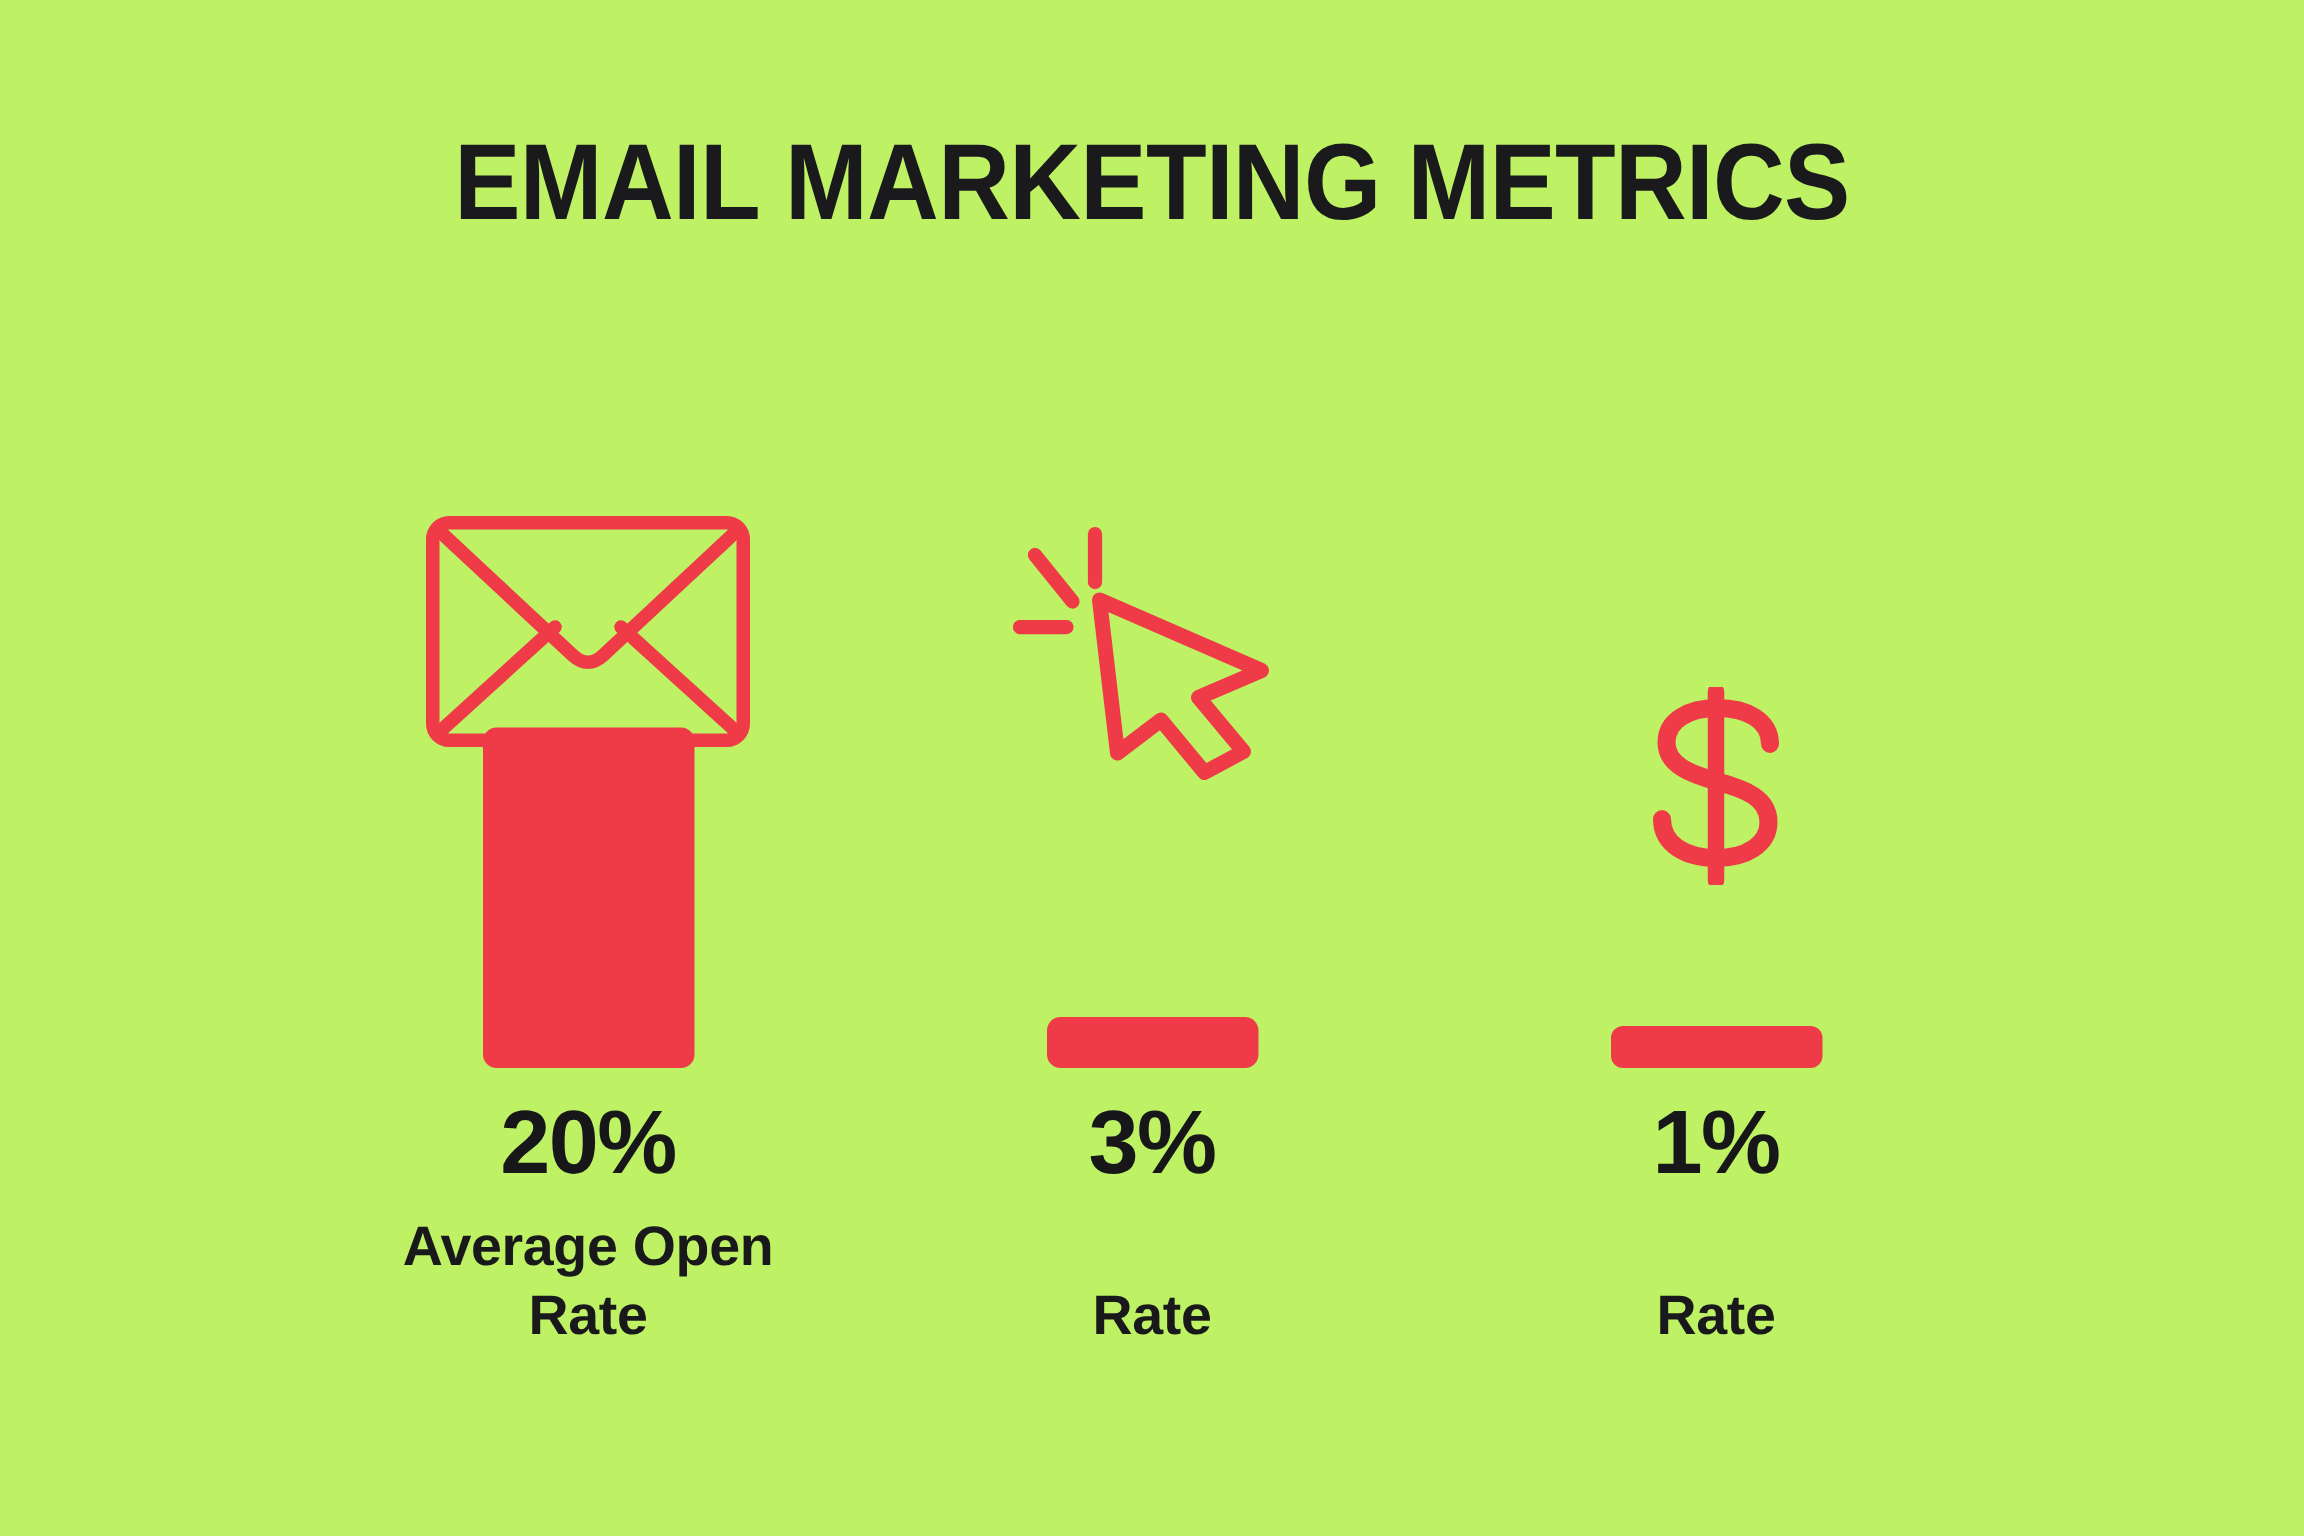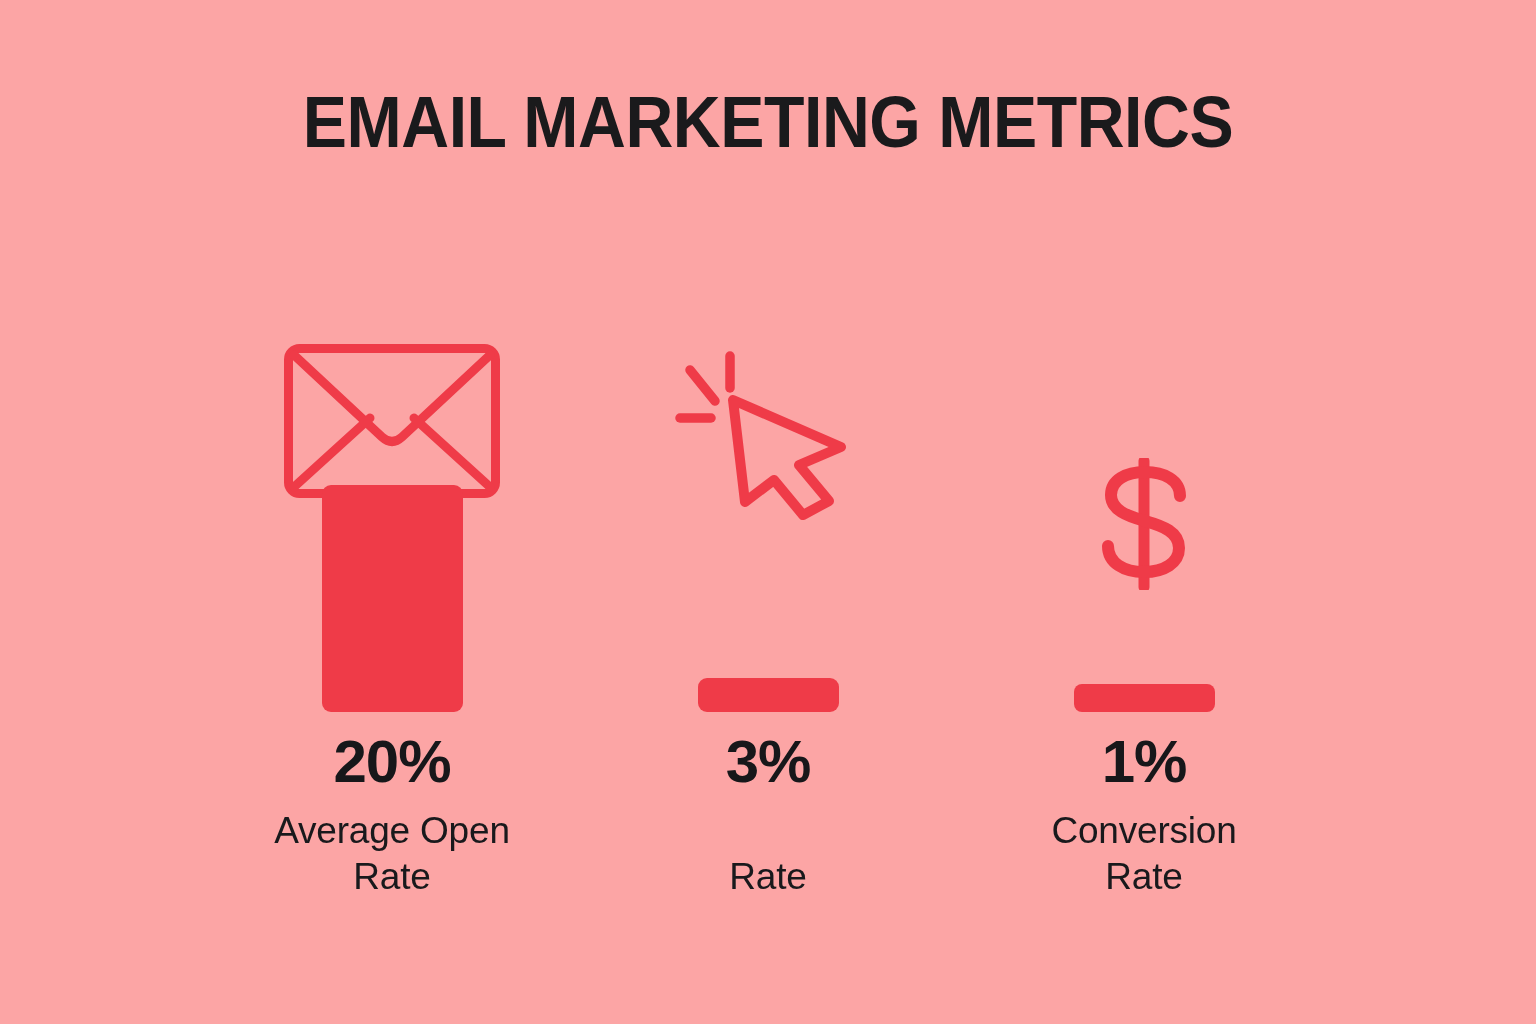--- a/index.html
+++ b/index.html
@@ -12,21 +12,21 @@
     height: 1024px;
     background: #FBF8F3;
     font-family: "Liberation Sans", sans-serif;
     overflow: hidden;
     position: relative;
   }
 
   #infographic {
     position: absolute;
     inset: 0;
-    background: #fca5a5;
+    background: #bef264;
   }
 
   
   .title {
     position: absolute;
     top: 86px;
     left: 0;
     width: 1536px;
     text-align: center;
     font-family: "Liberation Sans", sans-serif;
@@ -109,21 +109,21 @@
     font-size: 60px;
     font-weight: bold;
     color: #17171A;
     line-height: 1.0;
     letter-spacing: -1px;
   }
   .caption {
     margin-top: 16px;
     font-family: "Liberation Sans", sans-serif;
     font-size: 37px;
-    font-weight: normal;
+    font-weight: bold;
     color: #19191C;
     line-height: 1.25;
     letter-spacing: -0.2px;
   }
 
   .icon-svg { display: block; }
 </style>
 </head>
 <body>
 
@@ -205,20 +205,20 @@
         </svg>
       </div>
 
       <div class="bar-zone">
         <div class="bar h-convert" style="height: 28px; background: rgb(239, 59, 72);"></div>
       </div>
 
       <div class="label-zone">
         <div class="value">1%</div>
         <div class="caption">
-          <span>Conversion</span><br>
+          <br>
           <span>Rate</span>
         </div>
       </div>
     </div>
 
   </div>
 </div>
 
 </body></html>

